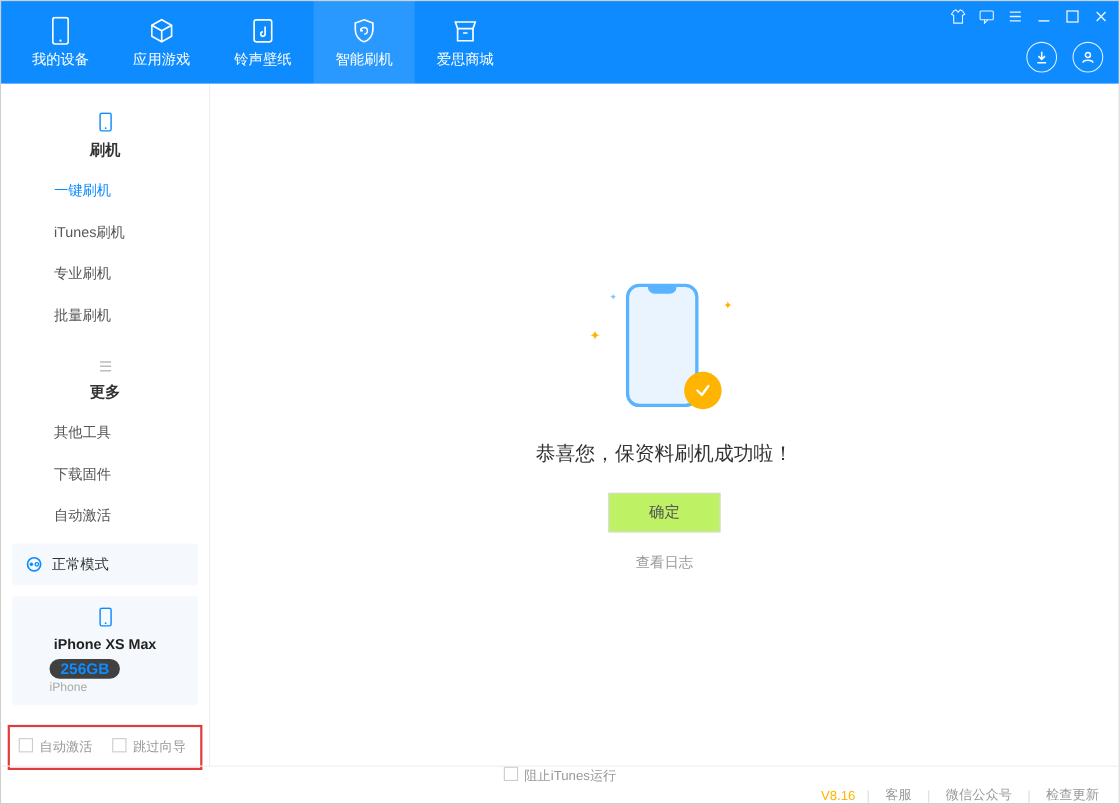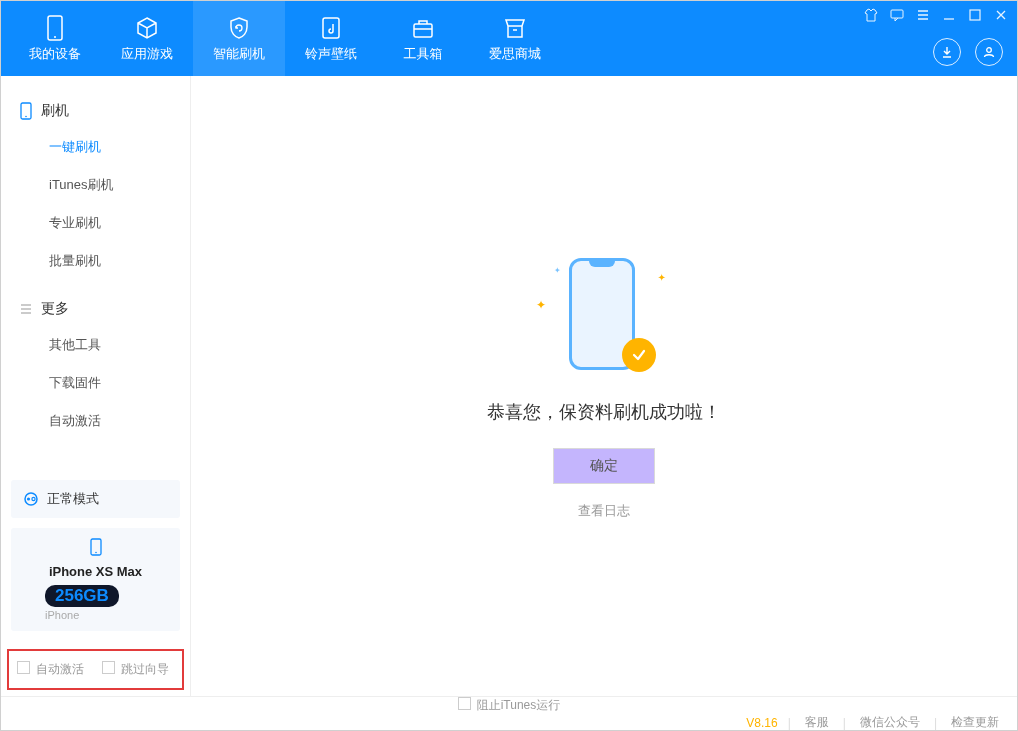--- a/index.html
+++ b/index.html
@@ -22,49 +22,49 @@
 .window-controls { position: absolute; top: 6px; right: 8px; display: flex; gap: 10px; align-items: center; }
 .window-controls .wc { width: 16px; height: 16px; display: flex; align-items: center; justify-content: center; cursor: pointer; opacity: .9; }
 
 .header-right { position: absolute; right: 14px; bottom: 10px; display: flex; gap: 14px; }
 .circ-btn { width: 28px; height: 28px; border: 1.5px solid rgba(255,255,255,.85); border-radius: 50%; display: flex; align-items: center; justify-content: center; cursor: pointer; }
 
 
 .body { flex: 1; display: flex; min-height: 0; }
 .sidebar { width: 190px; border-right: 1px solid #eee; display: flex; flex-direction: column; padding-top: 12px; }
 .side-group { padding: 6px 0; }
-.side-header { display: flex; align-items: center; gap: 8px; padding: 8px 18px; color: #333; font-size: 14px; font-weight: 400; }
+.side-header { display: flex; align-items: center; gap: 8px; padding: 8px 18px; color: #333; font-size: 14px; font-weight: 700; flex-direction: column; }
 .side-item { padding: 10px 18px 10px 48px; font-size: 13px; color: #555; cursor: pointer; }
 .side-item.active { color: #0d8bff; }
 
 .device-block { margin-top: auto; padding: 0 10px 10px; }
 .mode-card { background: #f5f8fc; border-radius: 3px; padding: 10px 12px; display: flex; align-items: center; gap: 8px; margin-bottom: 10px; font-size: 13px; color: #333; }
 .device-card { background: #f5f8fc; border-radius: 3px; padding: 10px 12px; }
 .device-name-row { display: flex; align-items: center; gap: 8px; font-size: 13px; font-weight: 600; color: #222; flex-direction: column; }
-.capacity { display: inline-block; background: #0f172a; color: #0d8bff; border-radius: 10px; padding: 1px 10px; font-size: 17px; margin: 6px 0 2px 22px; font-weight: 600; }
+.capacity { display: inline-block; background: #404040; color: #0d8bff; border-radius: 10px; padding: 1px 10px; font-size: 14px; margin: 6px 0 2px 22px; font-weight: 600; }
 .device-type { color: #aaa; font-size: 11px; margin-left: 22px; }
 
 .bottom-options { border: 2px solid #e23b3b; margin: 8px 6px 6px; padding: 10px 8px; display: flex; gap: 18px; }
 .chk { display: flex; gap: 6px; font-size: 12px; color: #999; cursor: pointer; }
 .chk-box { width: 13px; height: 13px; border: 1px solid #ccc; background: #fff; }
 
 
 .main { flex: 1; display: flex; flex-direction: column; align-items: center; justify-content: center; position: relative; }
 .success-illus { position: relative; width: 160px; height: 130px; margin-bottom: 18px; }
 .phone-shape { position: absolute; left: 45px; top: 6px; width: 66px; height: 112px; border: 3px solid #5ab3ff; border-radius: 12px; background: #eaf4ff; }
 .phone-notch { position: absolute; top: 0; left: 50%; transform: translateX(-50%); width: 26px; height: 6px; background: #5ab3ff; border-radius: 0 0 6px 6px; }
 .check-badge { position: absolute; right: 28px; bottom: 10px; width: 34px; height: 34px; background: #ffb400; border-radius: 50%; display: flex; align-items: center; justify-content: center; color: #fff; font-size: 18px; }
 .spark { position: absolute; color: #ffb400; font-size: 12px; }
 .spark1 { left: 12px; top: 46px; }
 .spark2 { right: 18px; top: 20px; font-size: 10px; }
 .spark.blue { color: #78c2ff; }
 .spark3 { left: 30px; top: 14px; font-size: 8px; }
 
 .success-text { font-size: 18px; color: #333; margin-bottom: 24px; }
-.ok-btn { border: 1px solid #d9d9d9; background: #c4b5fd; padding: 8px 36px; font-size: 14px; color: #555; cursor: pointer; margin-bottom: 18px; }
+.ok-btn { border: 1px solid #d9d9d9; background: #bef264; padding: 8px 36px; font-size: 14px; color: #555; cursor: pointer; margin-bottom: 18px; }
 .log-link { color: #999; font-size: 13px; cursor: pointer; }
 
 
 .footer { height: 34px; border-top: 1px solid #eee; display: flex; align-items: center; padding: 0 14px; font-size: 12px; color: #999; flex-direction: column; }
 .footer .chk { color: #999; }
 .footer-right { margin-left: auto; display: flex; align-items: center; gap: 10px; }
 .footer-link { color: #999; cursor: pointer; padding: 0 4px; }
 .vsep { color: #ddd; }
 .version { color: #ffb400; font-weight: 500; }
 
@@ -88,47 +88,38 @@
         <span>我的设备</span>
       </div>
       <div class="tab">
         <span class="tab-icon">
           <svg width="24" height="24" viewBox="0 0 24 24">
               <path d="M12 2 L21 7 L21 17 L12 22 L3 17 L3 7 Z M3 7 L12 12 L21 7 M12 12 L12 22" fill="none" stroke="#fff" stroke-width="1.5"></path>
             </svg>
         </span>
         <span>应用游戏</span>
       </div>
+      <div class="tab">
+        <span class="tab-icon">
+          <svg width="22" height="24" viewBox="0 0 22 24">
+              <rect x="3" y="2" width="16" height="20" rx="2" fill="none" stroke="#fff" stroke-width="1.5"></rect>
+              <path d="M13 8 L13 15 A2 2 0 1 1 11 13" fill="none" stroke="#fff" stroke-width="1.5"></path>
+            </svg>
+        </span>
+        <span>铃声壁纸</span>
+      </div>
       <div class="tab active">
         <span class="tab-icon">
           <svg width="24" height="24" viewBox="0 0 24 24">
               <path d="M12 2 L20 5 V11 C20 17 16 21 12 22 C8 21 4 17 4 11 V5 Z" fill="none" stroke="#fff" stroke-width="1.5"></path>
               <path d="M9 12 A3 3 0 1 1 12 15" fill="none" stroke="#fff" stroke-width="1.3"></path>
               <path d="M9 10 L9 12 L11 12" fill="none" stroke="#fff" stroke-width="1.3"></path>
             </svg>
         </span>
         <span>智能刷机</span>
-      </div>
-      <div class="tab">
-        <span class="tab-icon">
-          <svg width="22" height="24" viewBox="0 0 22 24">
-              <rect x="3" y="2" width="16" height="20" rx="2" fill="none" stroke="#fff" stroke-width="1.5"></rect>
-              <path d="M13 8 L13 15 A2 2 0 1 1 11 13" fill="none" stroke="#fff" stroke-width="1.5"></path>
-            </svg>
-        </span>
-        <span>铃声壁纸</span>
-      </div>
-      <div class="tab">
-        <span class="tab-icon">
-          <svg width="24" height="22" viewBox="0 0 24 22">
-              <rect x="3" y="7" width="18" height="13" rx="1.5" fill="none" stroke="#fff" stroke-width="1.5"></rect>
-              <path d="M8 7 V4 H16 V7 M3 12 H21" fill="none" stroke="#fff" stroke-width="1.5"></path>
-            </svg>
-        </span>
-        <span>工具箱</span>
       </div>
       <div class="tab">
         <span class="tab-icon">
           <svg width="24" height="22" viewBox="0 0 24 22">
               <path d="M3 3 H21 L19 9 H5 Z M5 9 V20 H19 V9 M10 13 H14" fill="none" stroke="#fff" stroke-width="1.5"></path>
             </svg>
         </span>
         <span>爱思商城</span>
       </div>
     </div>

